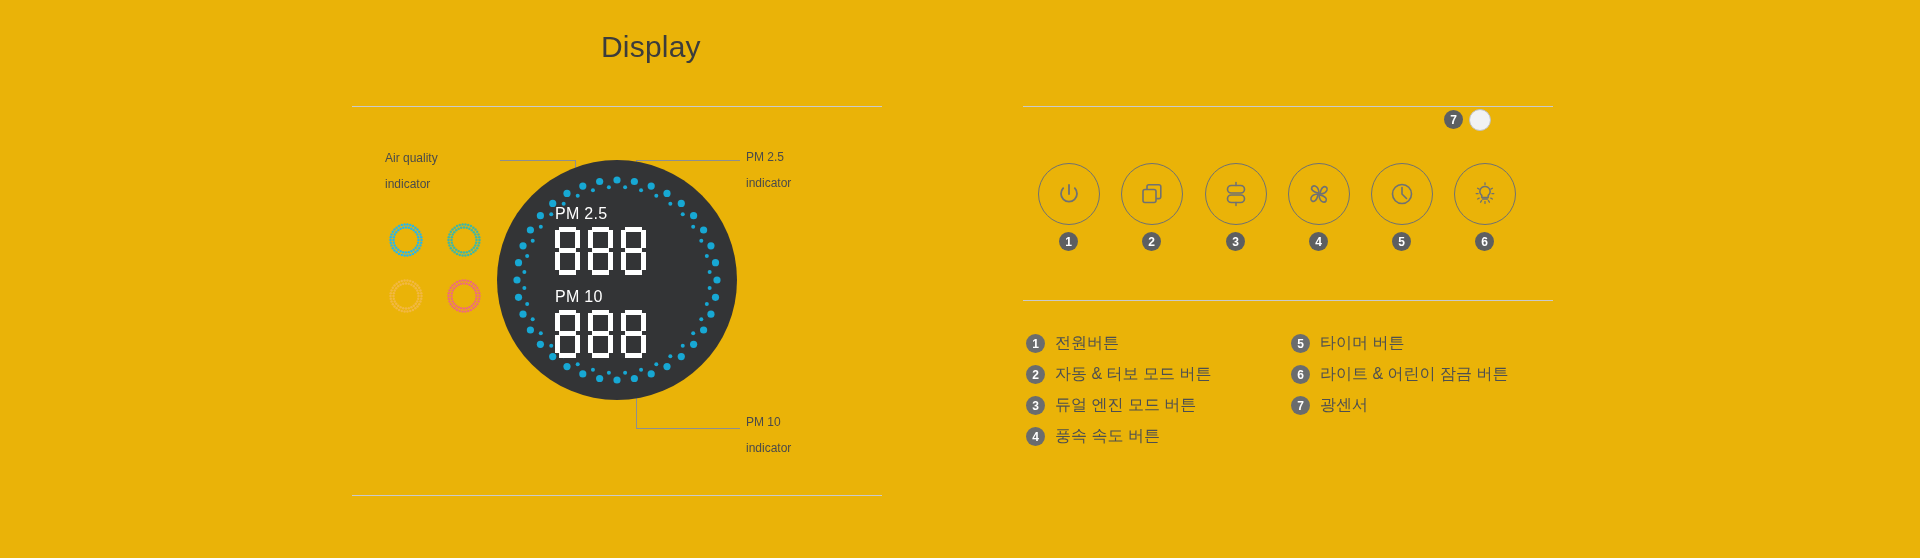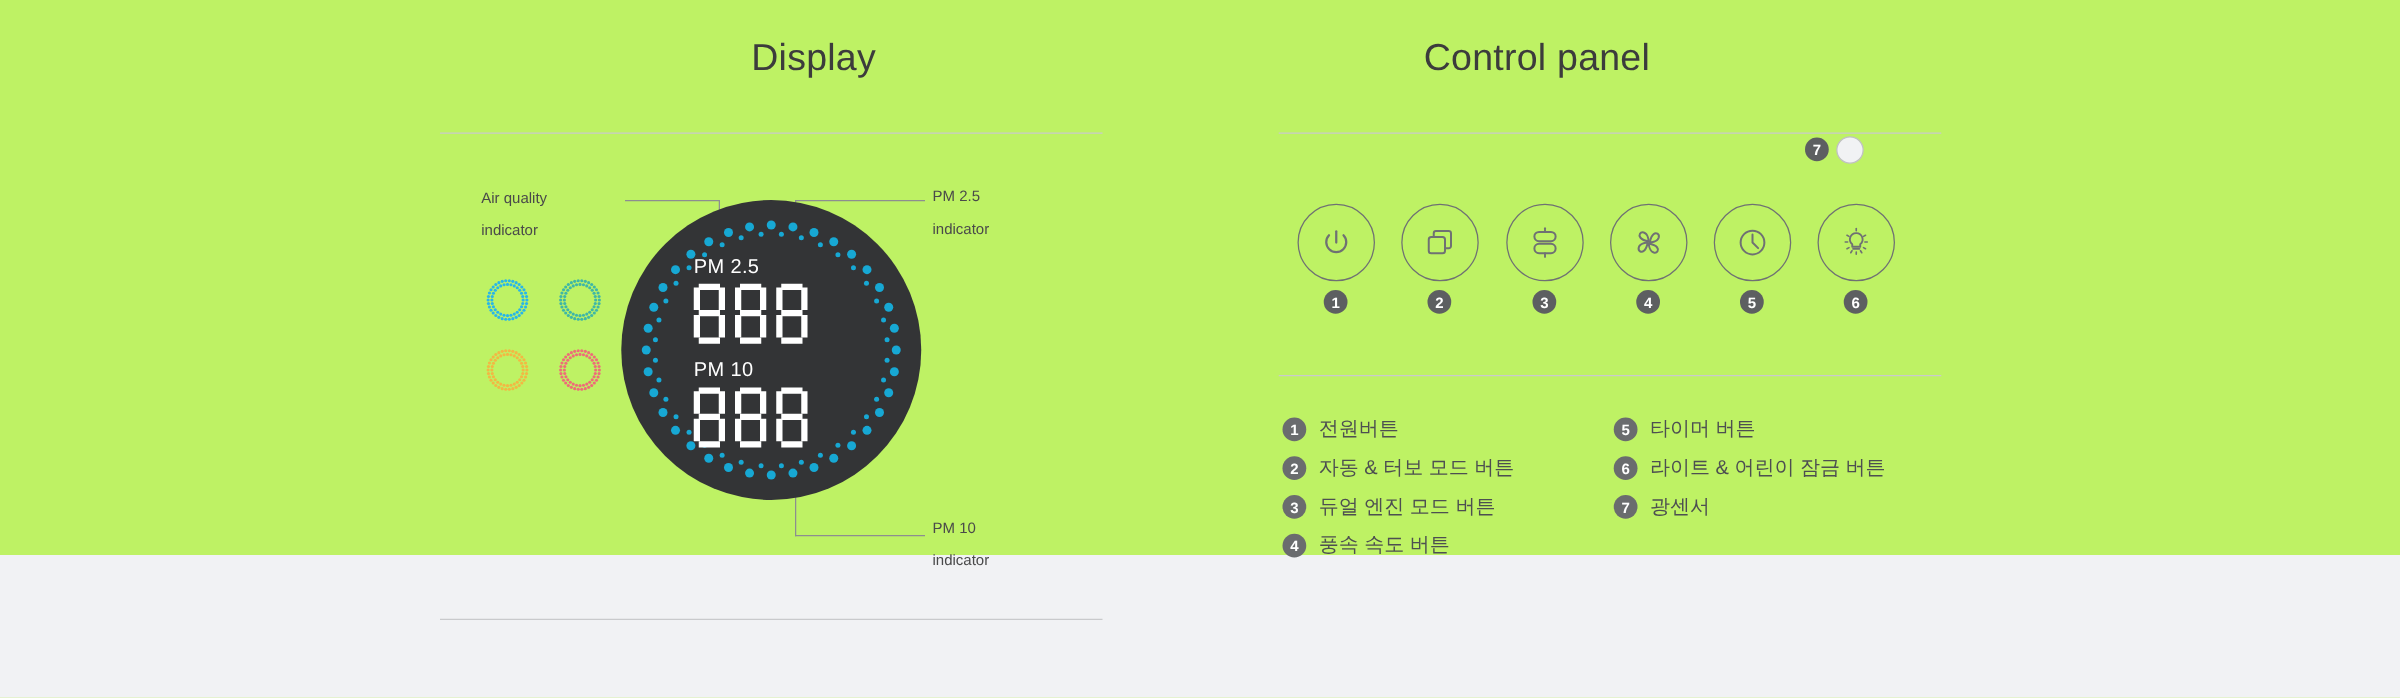--- a/index.html
+++ b/index.html
@@ -3,21 +3,21 @@
 <meta charset="utf-8">
 <style>
   * { box-sizing: border-box; margin: 0; padding: 0; }
   html, body {
     width: 1920px;
     height: 558px;
     background: #f1f2f4;
     font-family: "Liberation Sans", sans-serif;
     overflow: hidden;
   }
-  .page { position: relative; width: 1920px; height: 444px; background: #bef264; }
+  .page { position: relative; width: 1920px; height: 558px; background: #eab308; }
 
   
   .sec-title {
     position: absolute;
     font-size: 30px;
     color: #3c3c3c;
     font-weight: 400;
     letter-spacing: .2px;
     white-space: nowrap;
   }
@@ -555,21 +555,20 @@
               <i class="v s-f"></i>
               <i class="h s-g"></i>
             </div>
           </div>
       </div>
     </div>
   </div>
 
   <div id="control-panel">
 
-    <div class="sec-title" style="left:179px; top:30px;">Control panel</div>
     <div class="hr" style="left:63px; top:106px; width:530px;"></div>
     <div class="hr" style="left:63px; top:300px; width:530px;"></div>
 
     <div class="ctl-btn" style="left:78px; top:163px;">
       <svg width="30" height="30" viewBox="0 0 30 30">
         <path d="M15 6 L15 15" stroke="#6f7173" stroke-width="1.8" stroke-linecap="round" fill="none"></path>
         <path d="M9.2 9.2 A8 8 0 1 0 20.8 9.2" stroke="#6f7173" stroke-width="1.8" stroke-linecap="round" fill="none"></path>
       </svg>
     </div>
     <div class="num-badge" style="left:99px; top:232px;">1</div>

